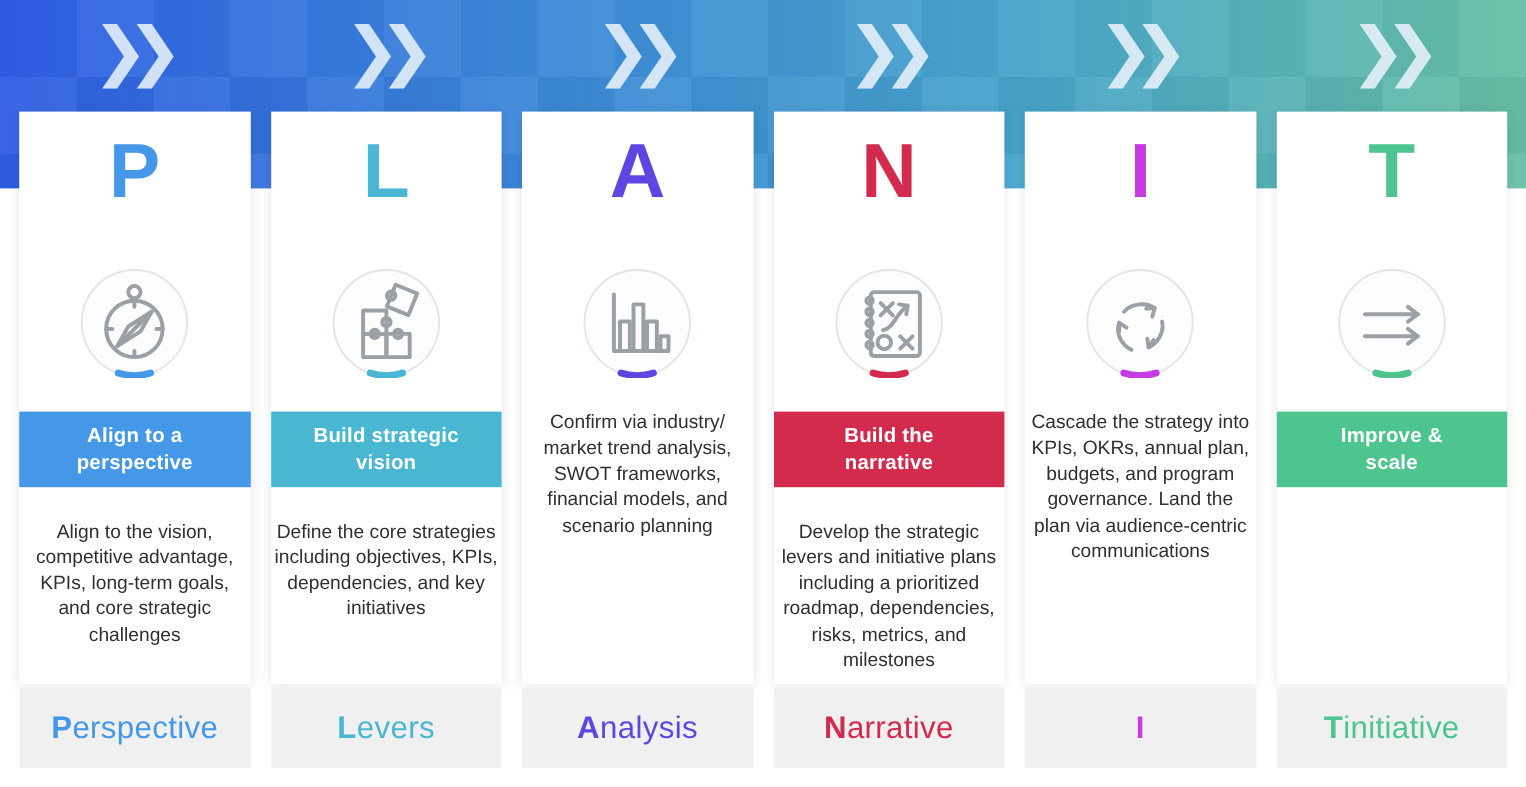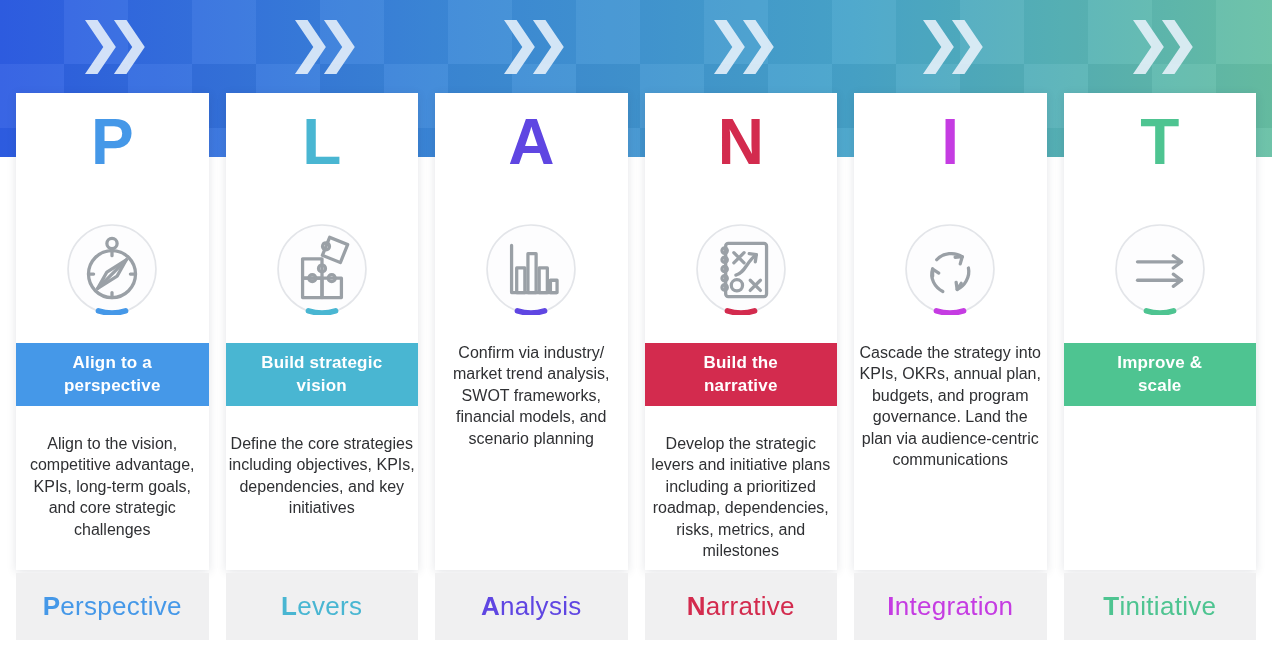--- a/index.html
+++ b/index.html
@@ -251,21 +251,20 @@
               <path d="M52 65 L56 59 M52 65 L51 58"></path>
               <path d="M38 67 C30 63 25 54 28 45"></path>
               <path d="M28 45 L28 52 M28 45 L34 49"></path>
             </g>
           </svg>
         </div>
         <div class="desc">Cascade the strategy into KPIs, OKRs, annual plan, budgets, and program governance. Land the plan via audience-centric communications</div>
       </div>
       <div class="word-box">
         <span class="initial">I</span>
-          <span class="rest">ntegration</span>
       </div>
     </div>
 
     <div class="col" style="--c: #4ec491;">
       <div class="chevron-zone">
         <svg width="66" height="54" viewBox="0 0 68 56" fill="#e8f1fb" fill-opacity="0.88">
           <polygon points="6,0 19,0 38,28 19,56 6,56 25,28"></polygon>
           <polygon points="36,0 49,0 68,28 49,56 36,56 55,28"></polygon>
         </svg>
       </div>

